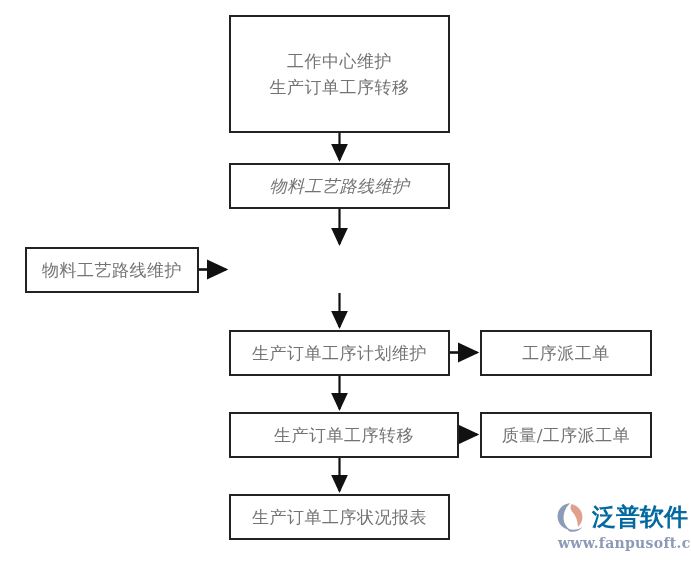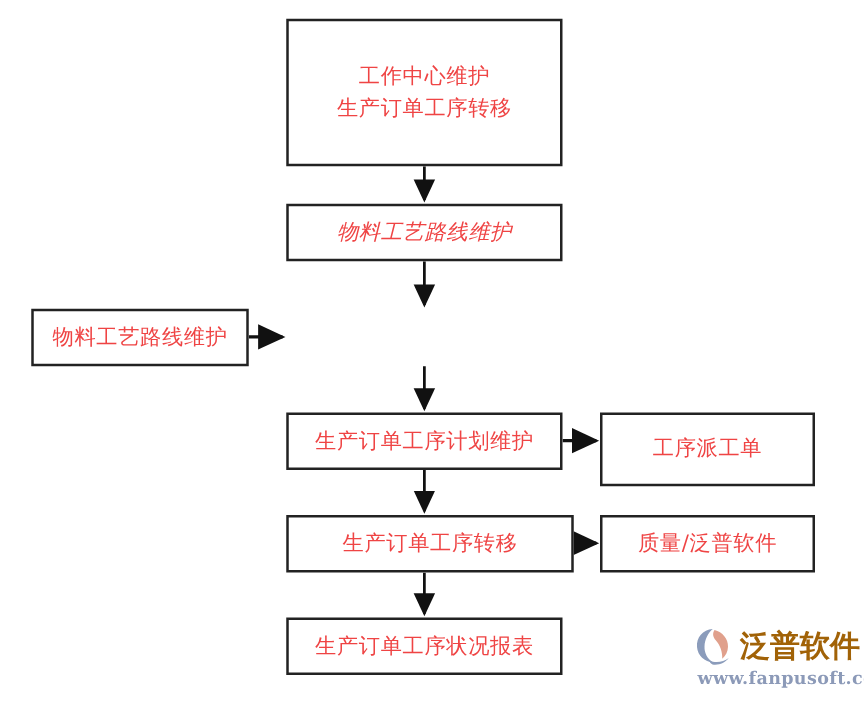--- a/index.html
+++ b/index.html
@@ -24,36 +24,36 @@
 
   .node {
     position: absolute;
     box-sizing: border-box;
     border: 2px solid #222222;
     background: #ffffff;
     display: flex;
     flex-direction: column;
     align-items: center;
     justify-content: center;
-    color: #ef4444;
+    color: #737373;
     font-size: 17px;
     line-height: 1.55;
     letter-spacing: 0.5px;
     white-space: nowrap;
     z-index: 3;
   }
   .node .line { display: block; }
 
   
   #box-basic-data      { left: 229px; top: 15px;  width: 221px; height: 118px; }
   #box-routing         { left: 229px; top: 163px; width: 221px; height: 46px; font-style: italic;  }
   #box-approved-order  { left: 25px;  top: 247px; width: 174px; height: 46px;  }
   #box-plan-generate   { left: 229px; top: 247px; width: 221px; height: 46px;  }
   #box-plan-maintain   { left: 229px; top: 330px; width: 221px; height: 46px; text-align: right;  }
-  #box-dispatch        { left: 480px; top: 330px; width: 172px; height: 59px;  }
+  #box-dispatch        { left: 480px; top: 330px; width: 172px; height: 46px;  }
   #box-transfer        { left: 229px; top: 412px; width: 230px; height: 46px;  }
   #box-quality-stock   { left: 480px; top: 412px; width: 172px; height: 46px;  }
   #box-status-report   { left: 229px; top: 494px; width: 221px; height: 46px;  }
 
   
   #connectors {
     position: absolute;
     left: 0; top: 0;
     width: 691px;
     height: 562px;
@@ -80,21 +80,21 @@
   #wm-logo {
     width: 34px;
     height: 32px;
     flex: 0 0 auto;
     margin-right: 2px;
   }
   #wm-brand {
     font-family: "DejaVu Sans", "Liberation Sans", sans-serif;
     font-weight: bold;
     font-size: 24px;
-    color: #a16207;
+    color: #0369a1;
     letter-spacing: 0px;
     line-height: 1;
     white-space: nowrap;
   }
   #wm-url {
     font-family: "DejaVu Serif", "Liberation Serif", serif;
     font-weight: bold;
     font-size: 14px;
     color: #8c9ab8;
     letter-spacing: 0.3px;
@@ -152,21 +152,21 @@
 
   <div class="node" id="box-dispatch">
     <span class="line">工序派工单</span>
   </div>
 
   <div class="node" id="box-transfer">
     <span class="line">生产订单工序转移</span>
   </div>
 
   <div class="node" id="box-quality-stock">
-    <span class="line">质量/泛普软件</span>
+    <span class="line">质量/工序派工单</span>
   </div>
 
   <div class="node" id="box-status-report">
     <span class="line">生产订单工序状况报表</span>
   </div>
 
   <div id="watermark">
     <div id="wm-row">
       <svg id="wm-logo" viewBox="0 0 34 32">
         <path d="M14.2 2.2 C6.2 2.8 1.0 9.0 1.6 16.6 C2.1 23.4 7.6 28.6 14.6 29.0

